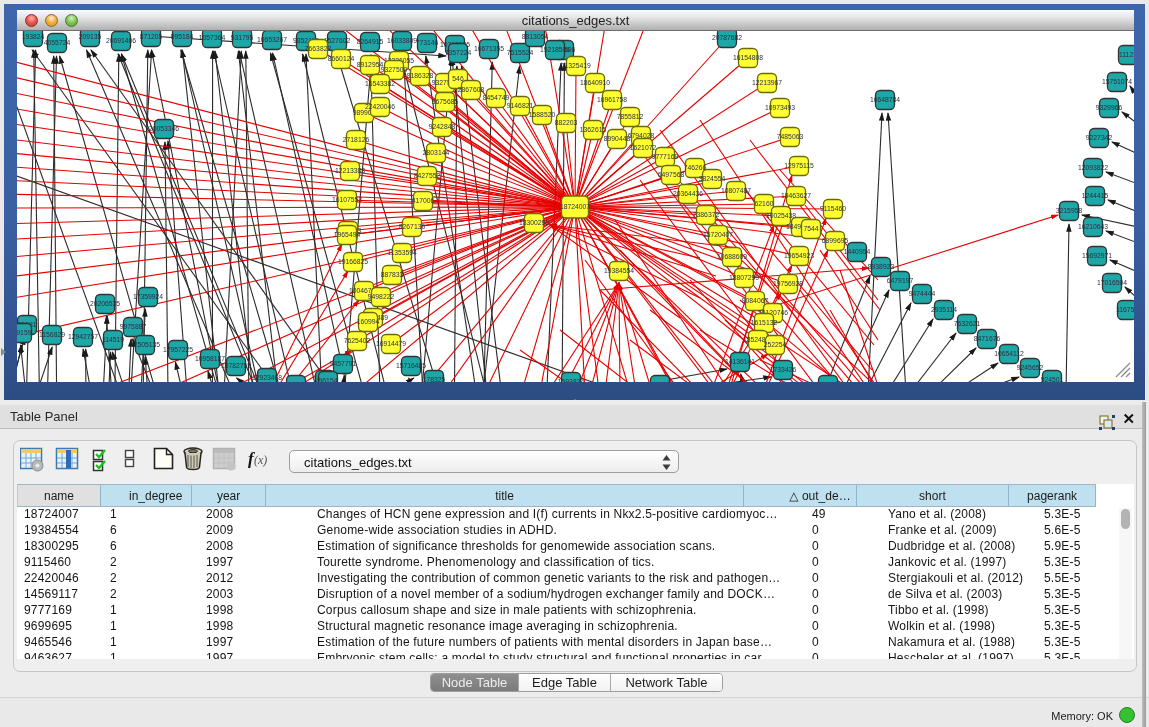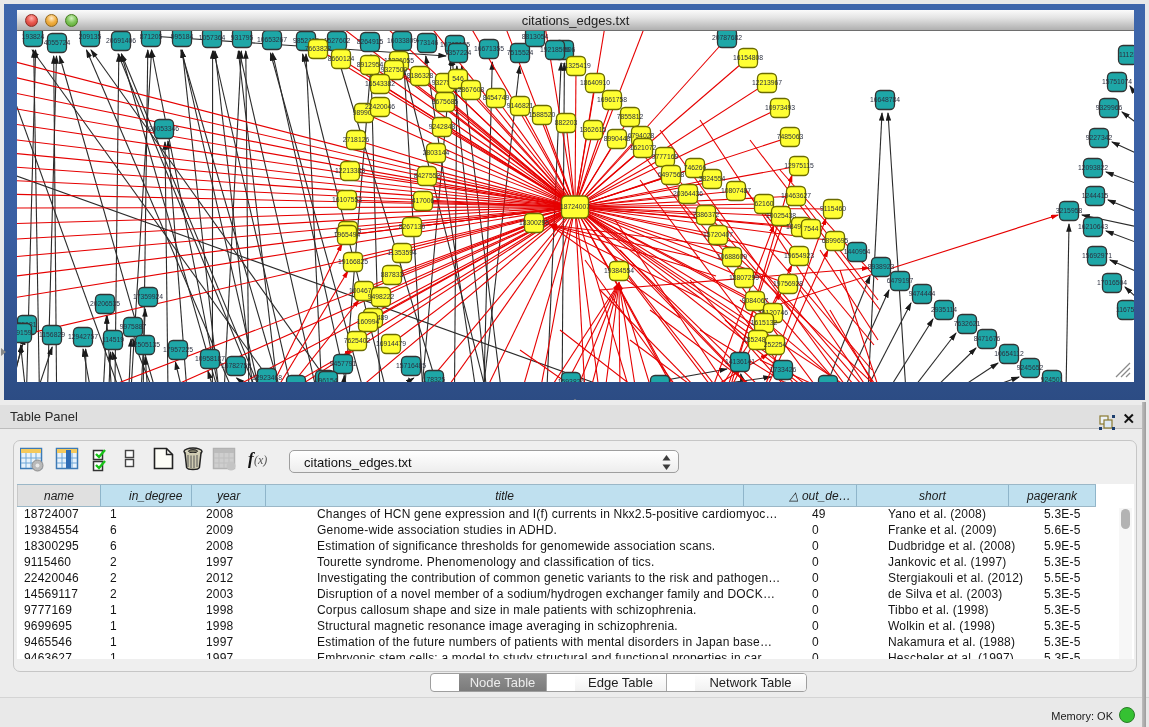--- a/index.html
+++ b/index.html
@@ -22,36 +22,36 @@
 #tp-head { position:absolute; left:0; top:5px; width:1146px; height:24px;
   background:#e0e0e0; border-bottom:1px solid #bdbdbd;}
 #tp-head .lab { position:absolute; left:10px; top:4px; font-size:13px; color:#2a2a2a; }
 #tp-right-border { position:absolute; left:1142px; top:2px; width:4px; height:325px;
   background:linear-gradient(90deg,#bdbdbd,#9d9d9d); }
 #toolbox { position:absolute; left:13px; top:40px; width:1124px; height:232px;
   background:#efefef; border:1px solid #c6c6c6; border-radius:7px; }
 #theadbg { position:absolute; left:17px; top:84px; width:1117px; height:23px; background:#fff; }
 #thead { position:absolute; left:17px; top:84px; width:1079px; height:23px; background:#bfe0ef;
   border-top:1px solid #9bb7c7; border-bottom:1px solid #9bb7c7; display:flex; font-size:12px; color:#1c1c1c; }
-#thead .h { border-right:1px solid #8fb5ca; display:flex; align-items:center; justify-content:center;font-style:italic; }
+#thead .h { border-right:1px solid #8fb5ca; display:flex; align-items:center; justify-content:center; }
 #tbody { position:absolute; left:17px; top:107px; width:1117px; height:152px; background:#fff; overflow:hidden; }
 .tr { display:flex; height:16px; font-size:12px; color:#141414; white-space:nowrap; letter-spacing:0.2px; }
 .tr > div { overflow:hidden; }
 .c0 { width:87px;  padding-left:7px; }
 .c1 { width:94px;  padding-left:6px; }
 .c2 { width:76px;  padding-left:8px; }
 .c3 { width:496px; padding-left:6px;margin-left:37px; }
 .c4 { width:75px;  padding-left:5px; }
 .c5 { width:158px; padding-left:6px; }
 .c6 { width:92px;  padding-left:4px; }
 #scrollbar { position:absolute; left:1119px; top:108px; width:13px; height:151px; background:#f7f7f7;}
 #scrollbar .thumb { position:absolute; left:2px; top:1px; width:9px; height:20px; background:#b3b3b3; border-radius:5px;}
 .seg { position:absolute; left:430px; top:273px; height:19px; display:flex;
   border:1px solid #9e9e9e; border-radius:4px; overflow:hidden; background:#fff;}
-.seg .s { font-size:13px; color:#1d1d1d; display:flex; align-items:center; justify-content:center; background:linear-gradient(180deg,#ffffff,#f1f1f1); border-right:1px solid #a8a8a8;margin-left:28px;}
+.seg .s { font-size:13px; color:#1d1d1d; display:flex; align-items:center; justify-content:center; background:linear-gradient(180deg,#ffffff,#f1f1f1); border-right:1px solid #a8a8a8;}
 .seg .s.on { background:linear-gradient(180deg,#8f8f8f,#7b7b7b); color:#ededed; }
 .seg .s:last-child { border-right:none; }
 #statusline { position:absolute; left:0; top:297px; width:1149px; border-top:1px solid #d4d4d4; height:30px; background:#e9e9e9;}
 #mem { position:absolute; right:36px; top:310px; font-size:11px; color:#1a1a1a;}
 #memdot { position:absolute; right:14px; top:307px; width:16px; height:16px; border-radius:50%;
   background:#35c132; border:1.5px solid #2a7c28; }
 #floaticn { right:31px; top:10px; position:absolute;}
 #closeicn { right:11px; top:5px; position:absolute; font-size:15px; font-weight:700; color:#111;}
 #lefttri { position:absolute; left:1px; top:348px; width:0; height:0;
   border-top:4px solid transparent; border-bottom:4px solid transparent; border-left:5px solid #8a8a8a; }

